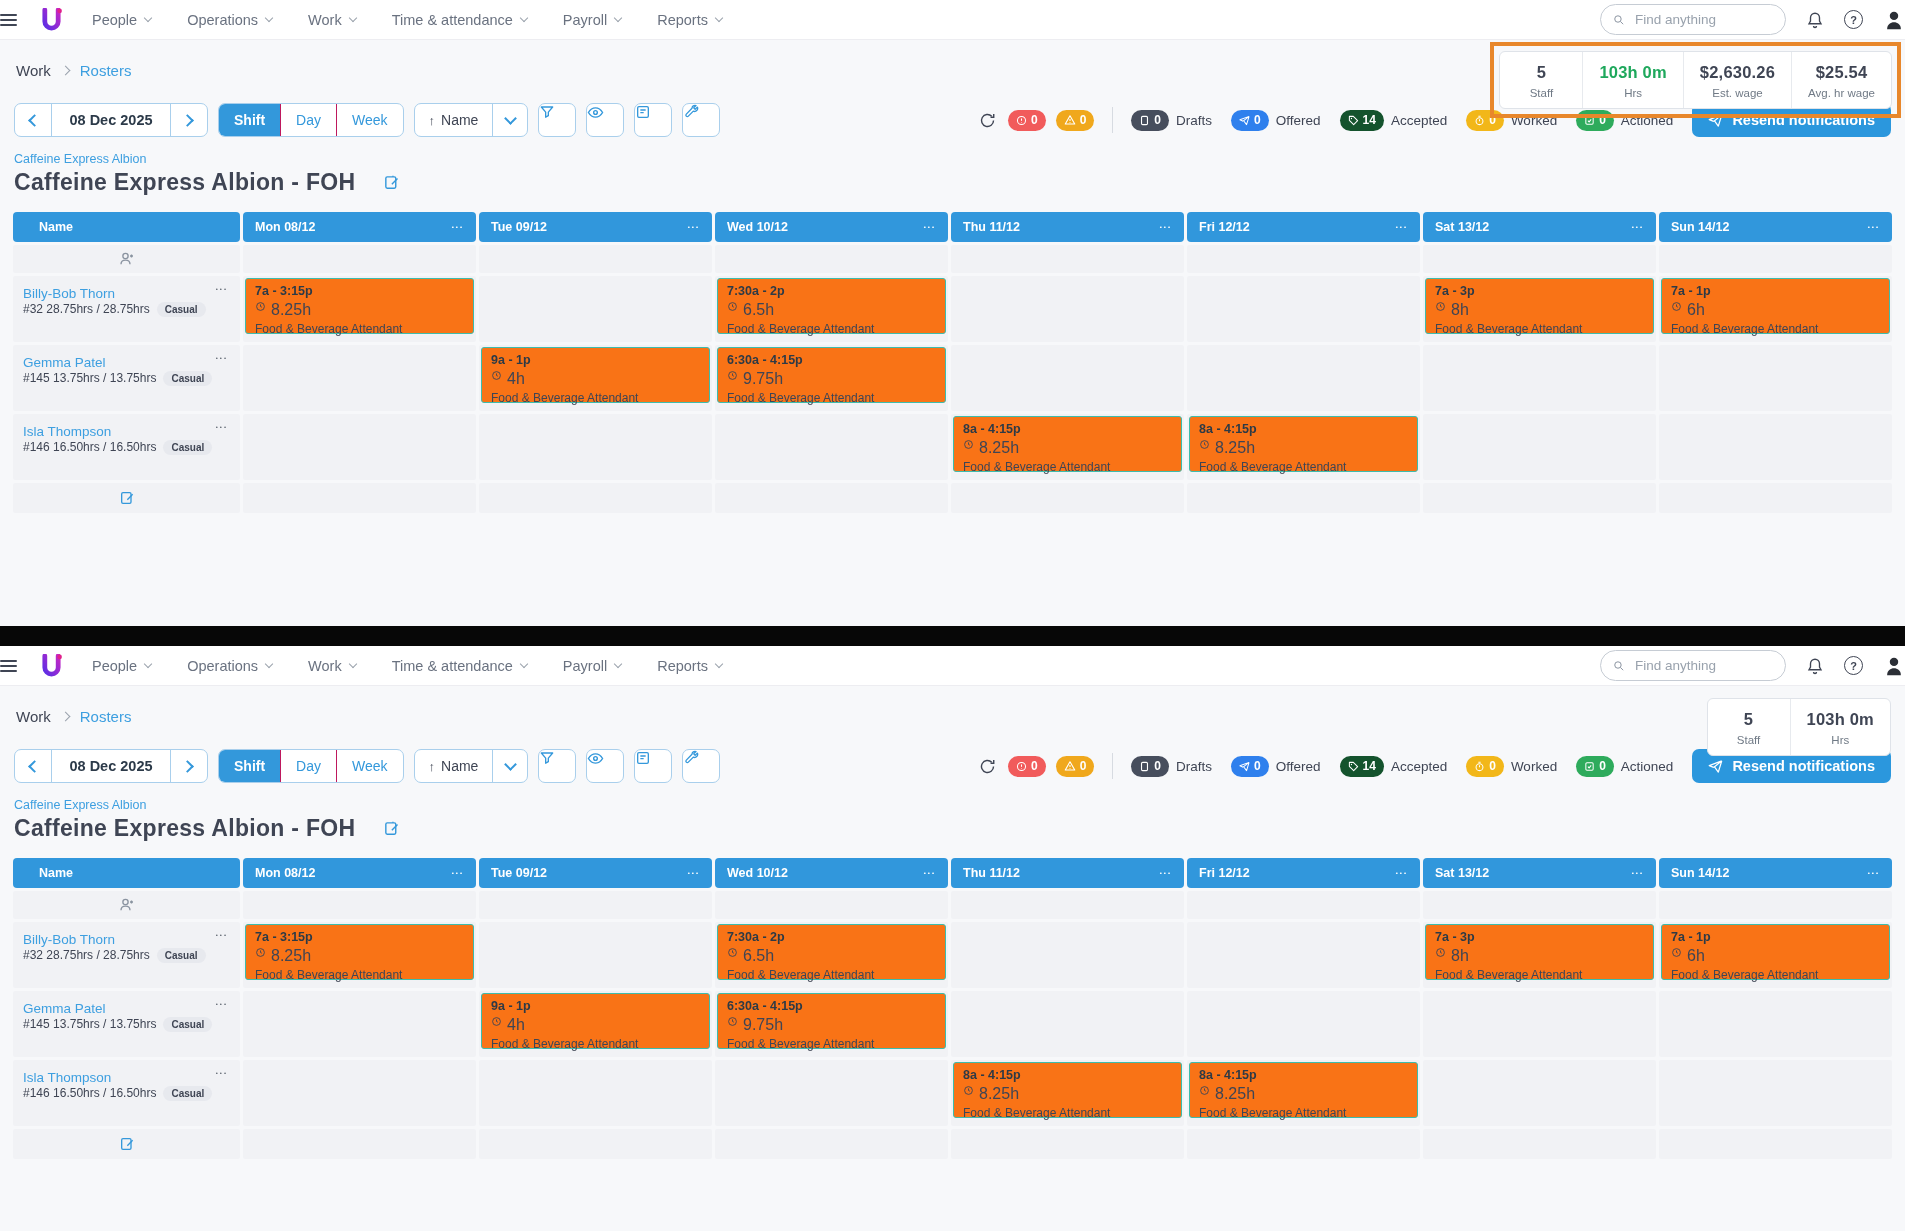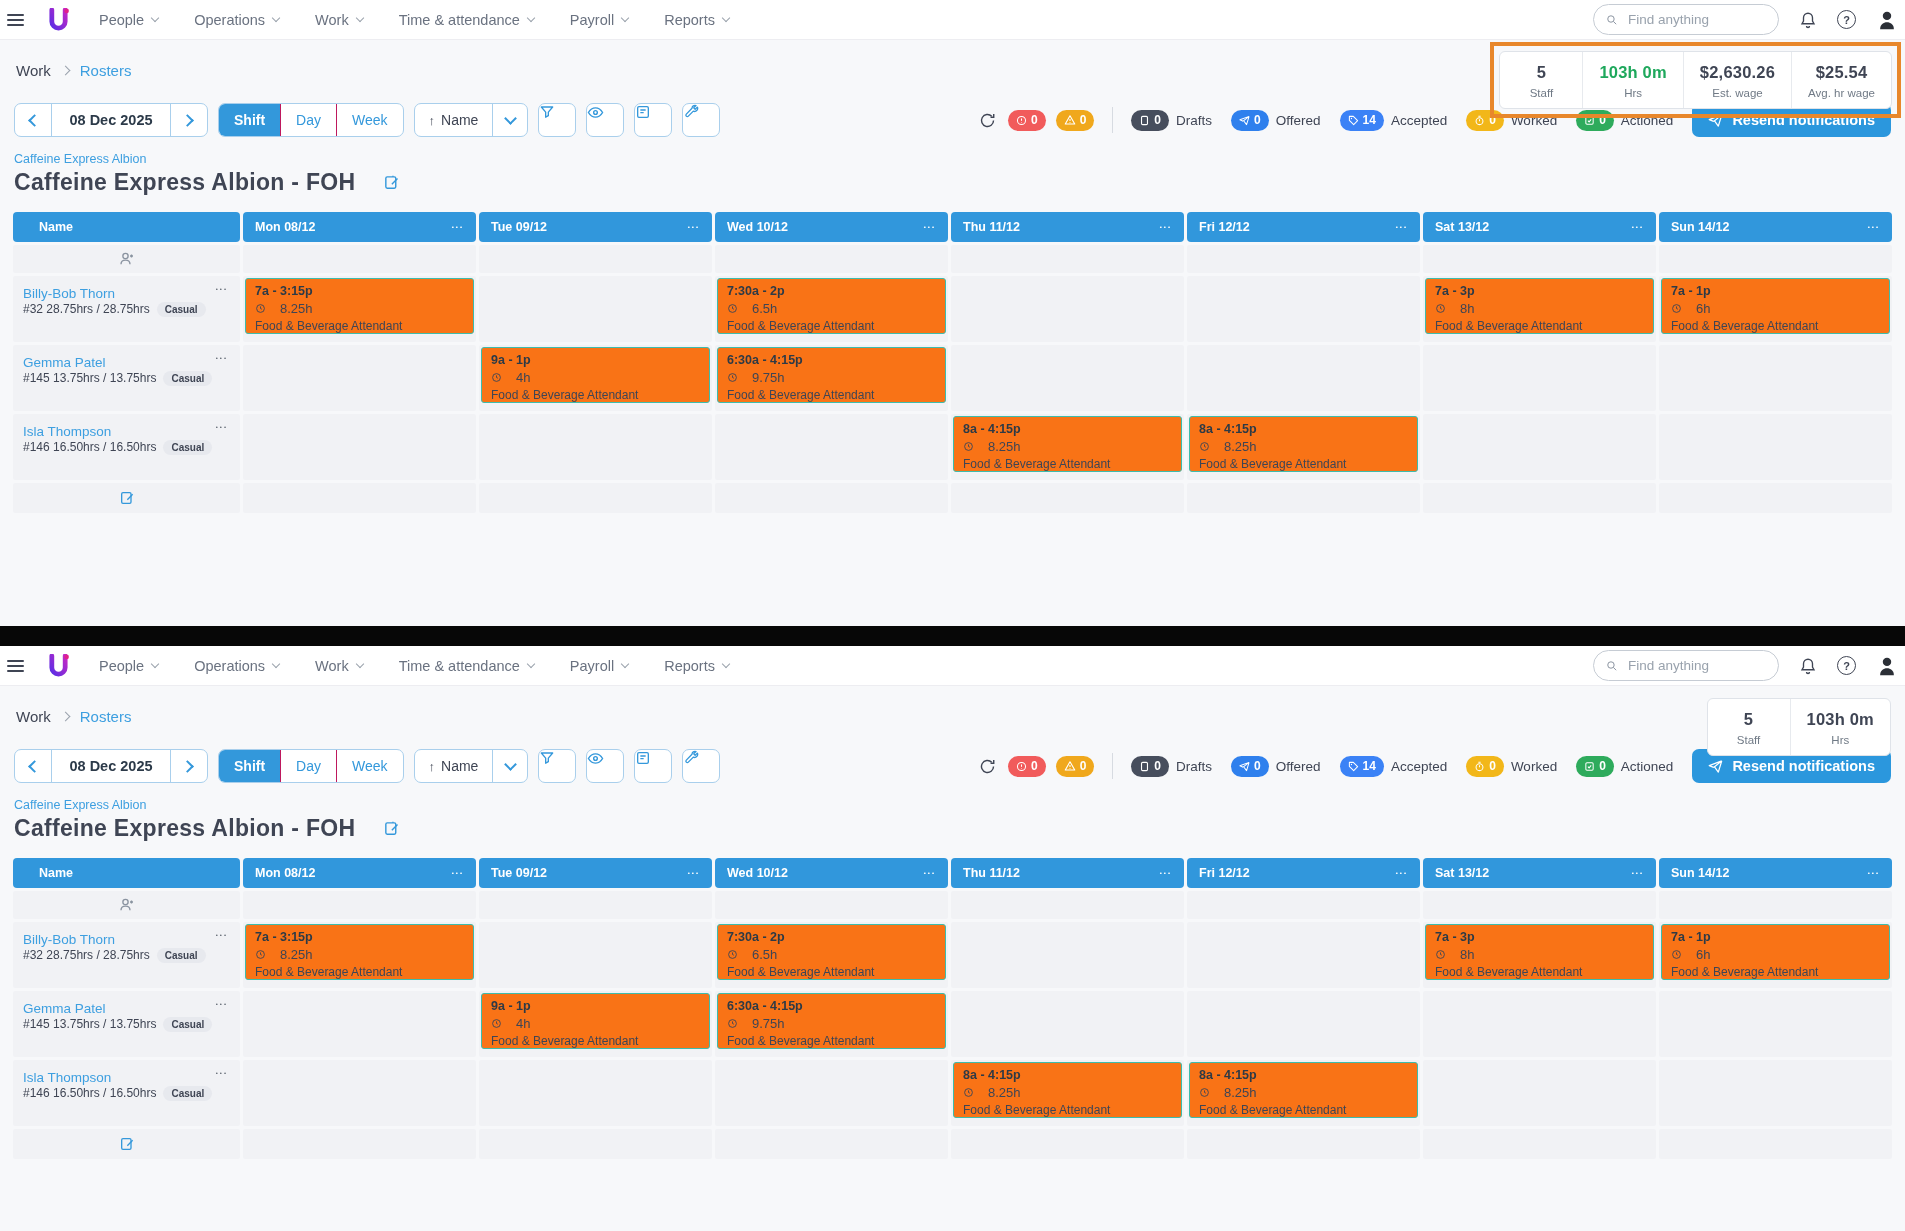--- a/index.html
+++ b/index.html
@@ -3,21 +3,21 @@
 <meta charset="utf-8">
 <style>
 html,body{margin:0;padding:0;}
 body{width:1905px;height:1231px;overflow:hidden;background:#f7f8fa;font-family:"Liberation Sans",sans-serif;}
 .view{position:relative;background:#f7f8fa;}
 .v1{height:626px;}
 .v2{height:585px;overflow:hidden;}
 .seam{height:20px;background:#070707;}
 
 
-.topnav{height:40px;background:#fff;border-bottom:1px solid #ededf1;display:flex;align-items:center;padding:0 7px;box-sizing:border-box;}
+.topnav{height:40px;background:#fff;border-bottom:1px solid #ededf1;display:flex;align-items:center;padding:0 0;box-sizing:border-box;}
 .burger{width:17px;height:12px;display:flex;flex-direction:column;justify-content:space-between;margin-right:18px;cursor:pointer;}
 .burger i{height:2px;background:#3f4554;display:block;border-radius:1px;}
 .logo{margin:0 30px 0 6px;display:flex;align-items:center;}
 .navitems{display:flex;gap:36px;align-items:center;}
 .navitem{display:flex;align-items:center;gap:8px;color:#6a7280;font-size:14.5px;cursor:pointer;white-space:nowrap;}
 .chv{display:inline-block;border-right:1.6px solid #9aa2ac;border-bottom:1.6px solid #9aa2ac;}
 .chv.sm{width:5px;height:5px;transform:rotate(45deg);margin-top:-4px;}
 .navright{margin-left:auto;display:flex;align-items:center;gap:20px;}
 .search{display:flex;align-items:center;gap:8px;border:1px solid #c6ccd4;border-radius:16px;height:29px;padding:0 12px;width:160px;background:#fff;}
 .search input{border:none;outline:none;font-size:13.5px;color:#3f4554;width:100%;font-family:inherit;background:transparent;}
@@ -52,21 +52,21 @@
 .seg:first-child{border-left:none;}
 .seg.active{background:#3398db;color:#fff;font-weight:bold;}
 .sortmain{padding:0 14px;gap:6px;font-size:14px;color:#3f4554;cursor:pointer;}
 .sortarrow{font-size:13px;color:#3f4554;font-weight:bold;}
 .sortchev{width:34px;border-left:1px solid #a9cfec;color:#3498db;cursor:pointer;}
 .iconbtn{width:38px;color:#3498db;cursor:pointer;}
 .tb-spacer{flex:1;}
 .refresh{color:#3f4554;margin-right:2px;cursor:pointer;display:flex;align-items:center;}
 .pill{height:21px;border-radius:11px;display:flex;align-items:center;gap:4px;padding:0 8px;color:#fff;font-size:12px;font-weight:bold;cursor:pointer;flex:none;}
 .pill.red{background:#f15b5b;}.pill.amber{background:#f0a81c;}.pill.dark{background:#474e5d;}
-.pill.blue{background:#2f80ed;}.pill.teal{background:#3b82f6;}.pill.yellow{background:#f2b719;}.pill.green{background:#2eab5c;}
+.pill.blue{background:#2f80ed;}.pill.teal{background:#14532d;}.pill.yellow{background:#f2b719;}.pill.green{background:#2eab5c;}
 .tdiv{width:1px;height:26px;background:#d7dbe1;margin:0 8px;}
 .statusgrp{display:flex;align-items:center;gap:7px;margin-right:9px;}
 .statuslbl{font-size:13.5px;color:#3f4554;white-space:nowrap;}
 .resend{background:#2b97dd;color:#fff;border:none;border-radius:7px;height:34px;padding:0 16px;display:flex;align-items:center;gap:9px;font-size:14.5px;font-weight:bold;font-family:inherit;cursor:pointer;white-space:nowrap;}
 
 
 .locline{margin:15px 14px 0;font-size:12.5px;}
 .loclink{color:#3d9fe0;cursor:pointer;}
 .titleline{margin:3px 14px 0;display:flex;align-items:center;gap:28px;}
 .rtitle{font-size:23px;font-weight:bold;color:#3f4554;letter-spacing:.3px;}
@@ -87,21 +87,21 @@
 .addrow .cell{height:28px;display:flex;align-items:center;justify-content:center;}
 .addrow2 .cell{height:30px;display:flex;align-items:center;justify-content:center;}
 .emprow .cell{height:66px;}
 .empinfo{padding:8px 10px 0 10px;height:100%;box-sizing:border-box;}
 .ename{font-size:13.5px;color:#3d9fe0;cursor:pointer;text-decoration:none;}
 .emeta{font-size:12px;color:#3f4554;display:flex;align-items:flex-start;gap:7px;}
 .cbadge{background:#e7e9ee;border-radius:9px;padding:2px 8px;font-size:10px;font-weight:bold;color:#3f4554;}
 .rowmore{position:absolute;top:10px;right:12px;color:#5f6772;}
 .shift{margin:2px;border:1px solid #3ebcab;background:#f97316;border-radius:3px;height:56px;box-sizing:border-box;padding:5px 9px;cursor:pointer;}
 .stime{font-size:12.5px;font-weight:bold;color:#2d3a46;}
-.shrs{display:flex;align-items:center;gap:14px;font-size:13px;color:#3f4554;margin-top:3px;}
+.shrs{display:flex;gap:5px;font-size:16px;color:#3f4554;margin-top:3px;}
 .srole{font-size:12px;color:#3f4554;margin-top:3px;white-space:nowrap;overflow:hidden;}
 
 
 .wageswrap{margin:42px 8px 0;border:4px solid #e8872b;padding:3px;display:flex;gap:5px;background:#fdfdfd;}
 .wlabel{width:218px;flex:none;background:#f6f6f7;border:1px solid #83898f;font-size:15px;font-weight:bold;color:#3f4554;display:flex;align-items:center;padding-left:30px;height:34px;box-sizing:border-box;}
 .wcell{flex:1;background:#fff;border:1px solid #83898f;display:flex;align-items:center;justify-content:center;font-size:14px;color:#3f4554;height:34px;box-sizing:border-box;}
 </style>
 </head>
 <body>
 

